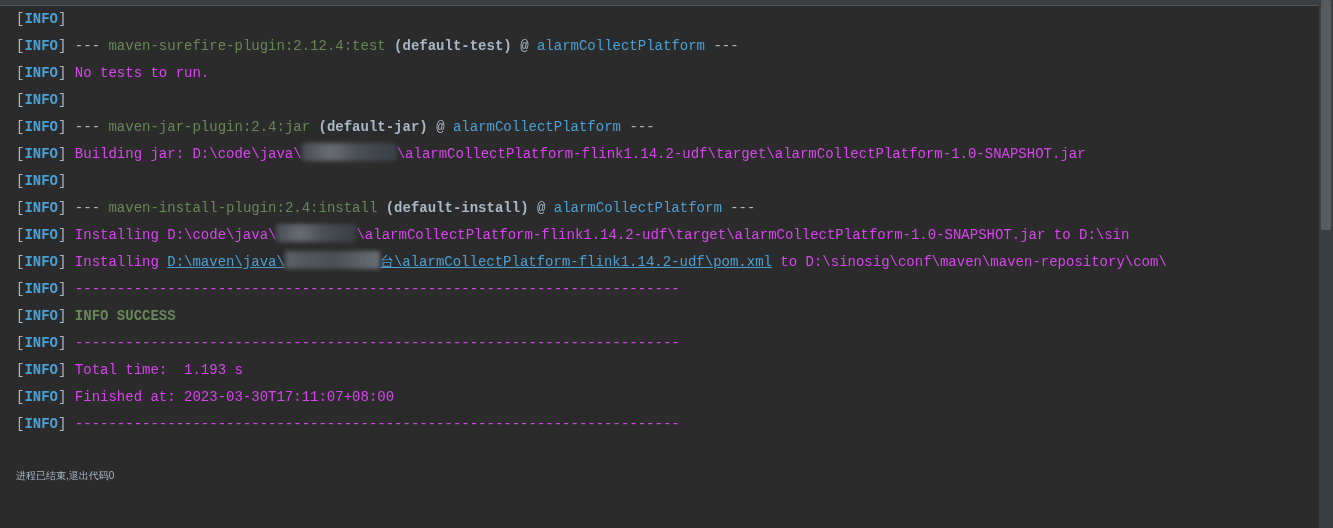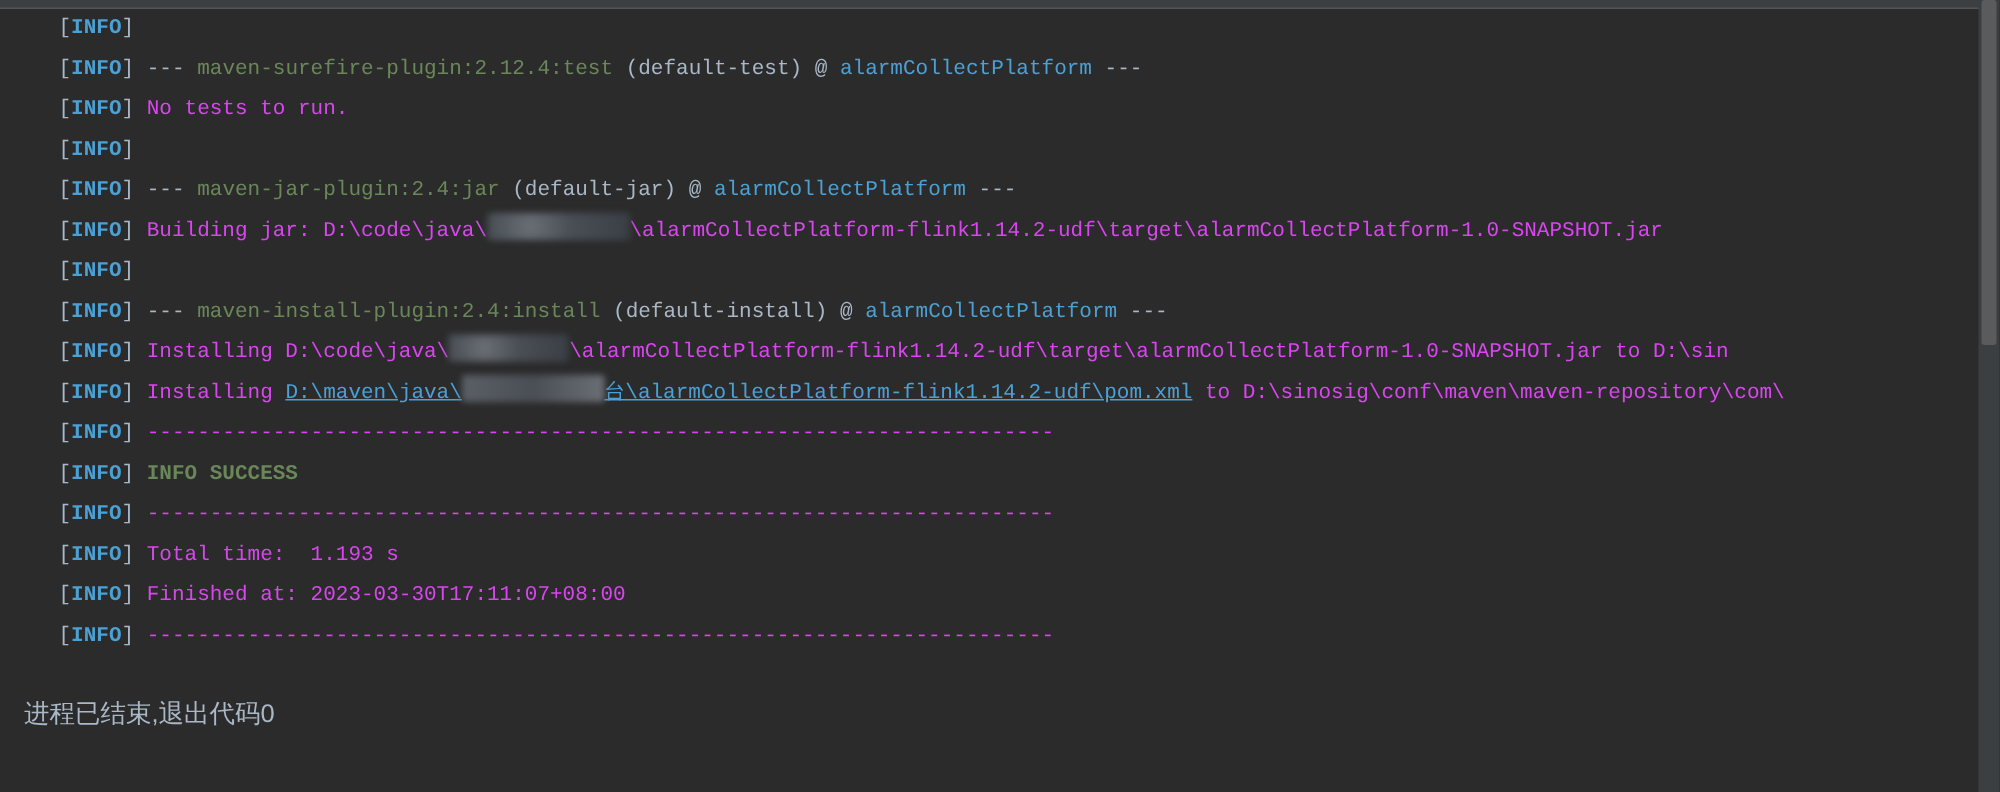--- a/index.html
+++ b/index.html
@@ -16,26 +16,26 @@
   }
   .top-bar {
     height: 6px;
     background: #3c3f41;
     border-bottom: 1px solid #555;
   }
   .console {
     padding: 0 16px 0 16px;
     position: relative;
   }
-  .line { white-space: pre; margin-left: 23px; }
+  .line { white-space: pre; }
   .bracket { color: #a9b7c6; }
   .info { color: #4ba0d4; font-weight: bold; }
   .dash { color: #a9b7c6; }
   .plugin { color: #6a8759; }
-  .exec { color: #a9b7c6; font-weight: normal; }
+  .exec { color: #a9b7c6; font-weight: bold; }
   .at { color: #a9b7c6; }
   .project { color: #4ba0d4; }
   .msg { color: #d946ef; }
   .success { color: #6a8759; font-weight: bold; }
   .link { color: #4ba0d4; text-decoration: underline; }
   .blur {
     display: inline-block;
     width: 95px;
     height: 18px;
     vertical-align: middle;
@@ -63,21 +63,21 @@
     vertical-align: middle;
     background: linear-gradient(90deg, #5a5f66 0%, #4a4f56 50%, #6a6f76 100%);
     filter: blur(2px);
     border-radius: 2px;
     position: relative;
     top: -2px;
   }
   .footer {
     padding: 24px 16px 0 16px;
     color: #a9b7c6;
-    font-size: 17px;
+    font-size: 10px;
     font-family: "Microsoft YaHei", sans-serif;
   }
   .scrollbar {
     position: absolute;
     right: 0; top: 0;
     width: 14px; height: 528px;
     background: #3c3f41;
   }
   .scrollbar-thumb {
     position: absolute;

